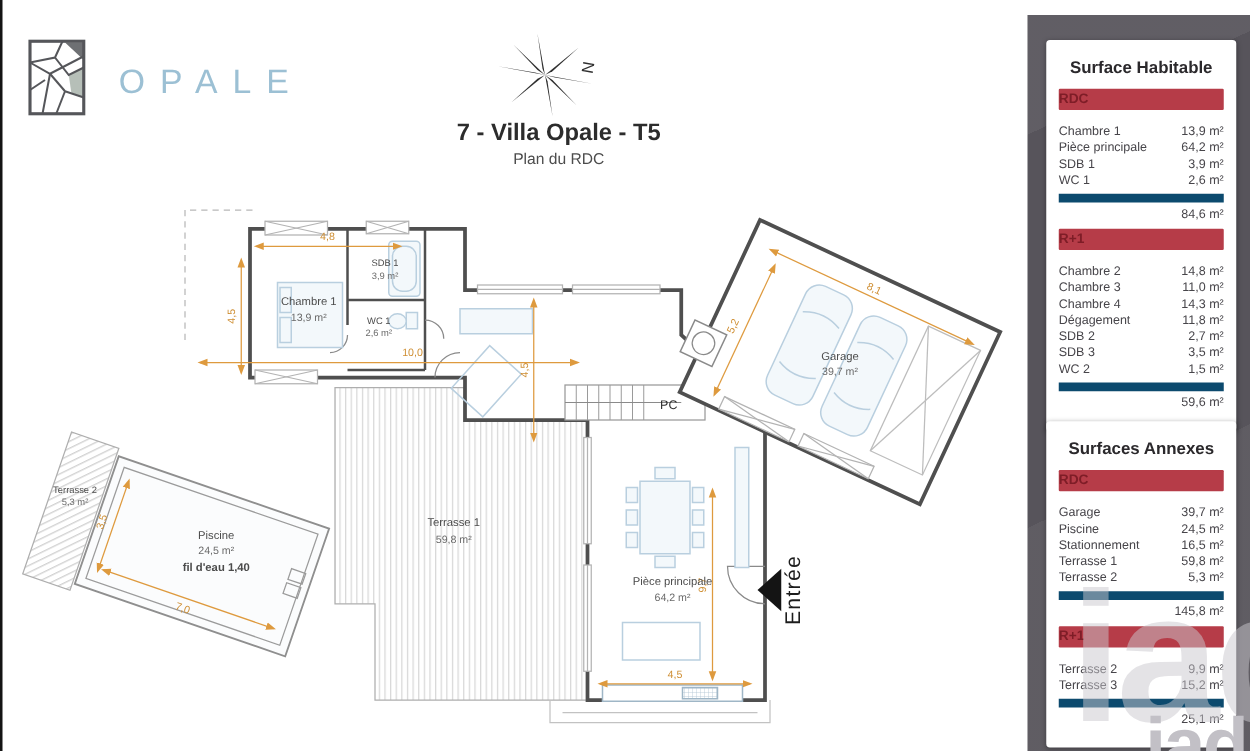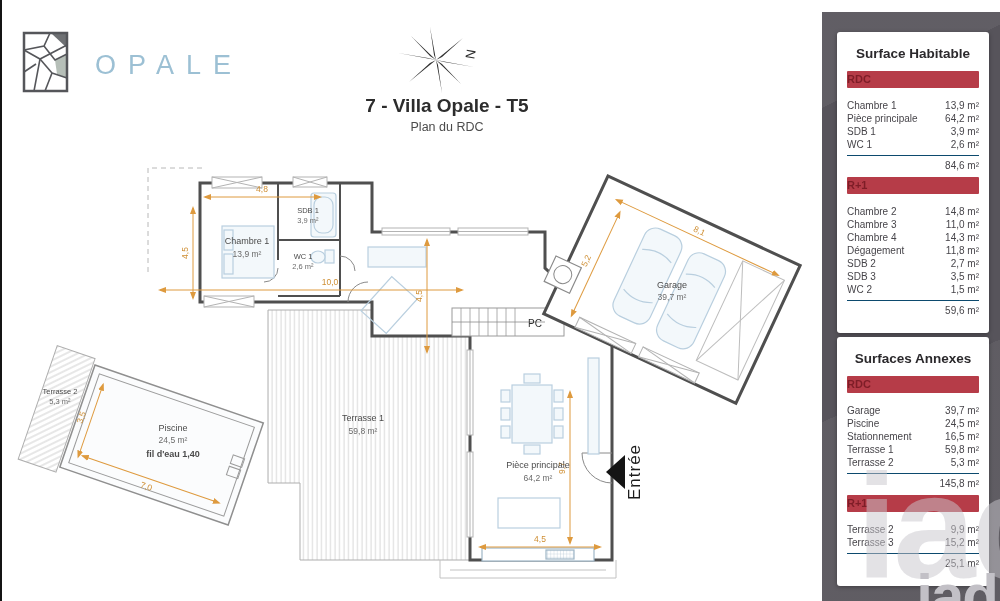--- a/index.html
+++ b/index.html
@@ -9,21 +9,21 @@
   .sidebar{position:absolute;left:822px;top:0;width:178px;height:601px;
     background:linear-gradient(155deg, rgba(255,255,255,.06) 0 14%, rgba(255,255,255,0) 14% 60%, rgba(255,255,255,.05) 60%), #57545b;margin-top:12px;}
   .card{position:absolute;left:15px;width:132px;background:#ffffff;border-radius:3px;
     padding:8px 10px 12px;box-shadow:0 1px 4px rgba(0,0,0,.35);}
   .card-title{font-size:13.5px;font-weight:bold;text-align:center;color:#2b292c;margin:6px 0 10px;}
   .banner{background:#b63c48;color:#7e1d27;font-weight:bold;font-size:11px;text-align:left;
     padding:2px 0 3px;margin:5px 0 11px;border-radius:1px;}
   .rows{display:block;}
   .row{display:flex;justify-content:space-between;font-size:10px;color:#47454a;line-height:13px;}
   .row .val{white-space:nowrap;}
-  .subtotal{border-top:1px solid #0c4a6e;margin-top:4px;padding-top:3px;text-align:right;
+  .subtotal{border-top:7px solid #0c4a6e;margin-top:4px;padding-top:3px;text-align:right;
     font-size:10px;color:#47454a;line-height:13px;margin-bottom:4px;}
   .total{background:#b63c48;color:#7e1d27;font-weight:bold;font-size:11.5px;text-align:center;
     padding:3px 0 4px;margin-top:9px;border-radius:1px;}
   .wm-big{position:absolute;right:-58px;bottom:12px;font-size:148px;font-weight:bold;line-height:1;
     color:#c9c7cd;opacity:.5;letter-spacing:-4px;z-index:6;pointer-events:none;}
   .wm-small{position:absolute;right:3px;bottom:-13px;font-size:60px;font-weight:bold;line-height:1;
     color:#c2c0c6;letter-spacing:-2px;z-index:7;pointer-events:none;}
   svg text{font-family:"Liberation Sans",sans-serif;}
   .rm{fill:#4b4b4b;font-size:9px;text-anchor:middle;}
   .ar{fill:#6b6b6b;font-size:8.5px;text-anchor:middle;}

